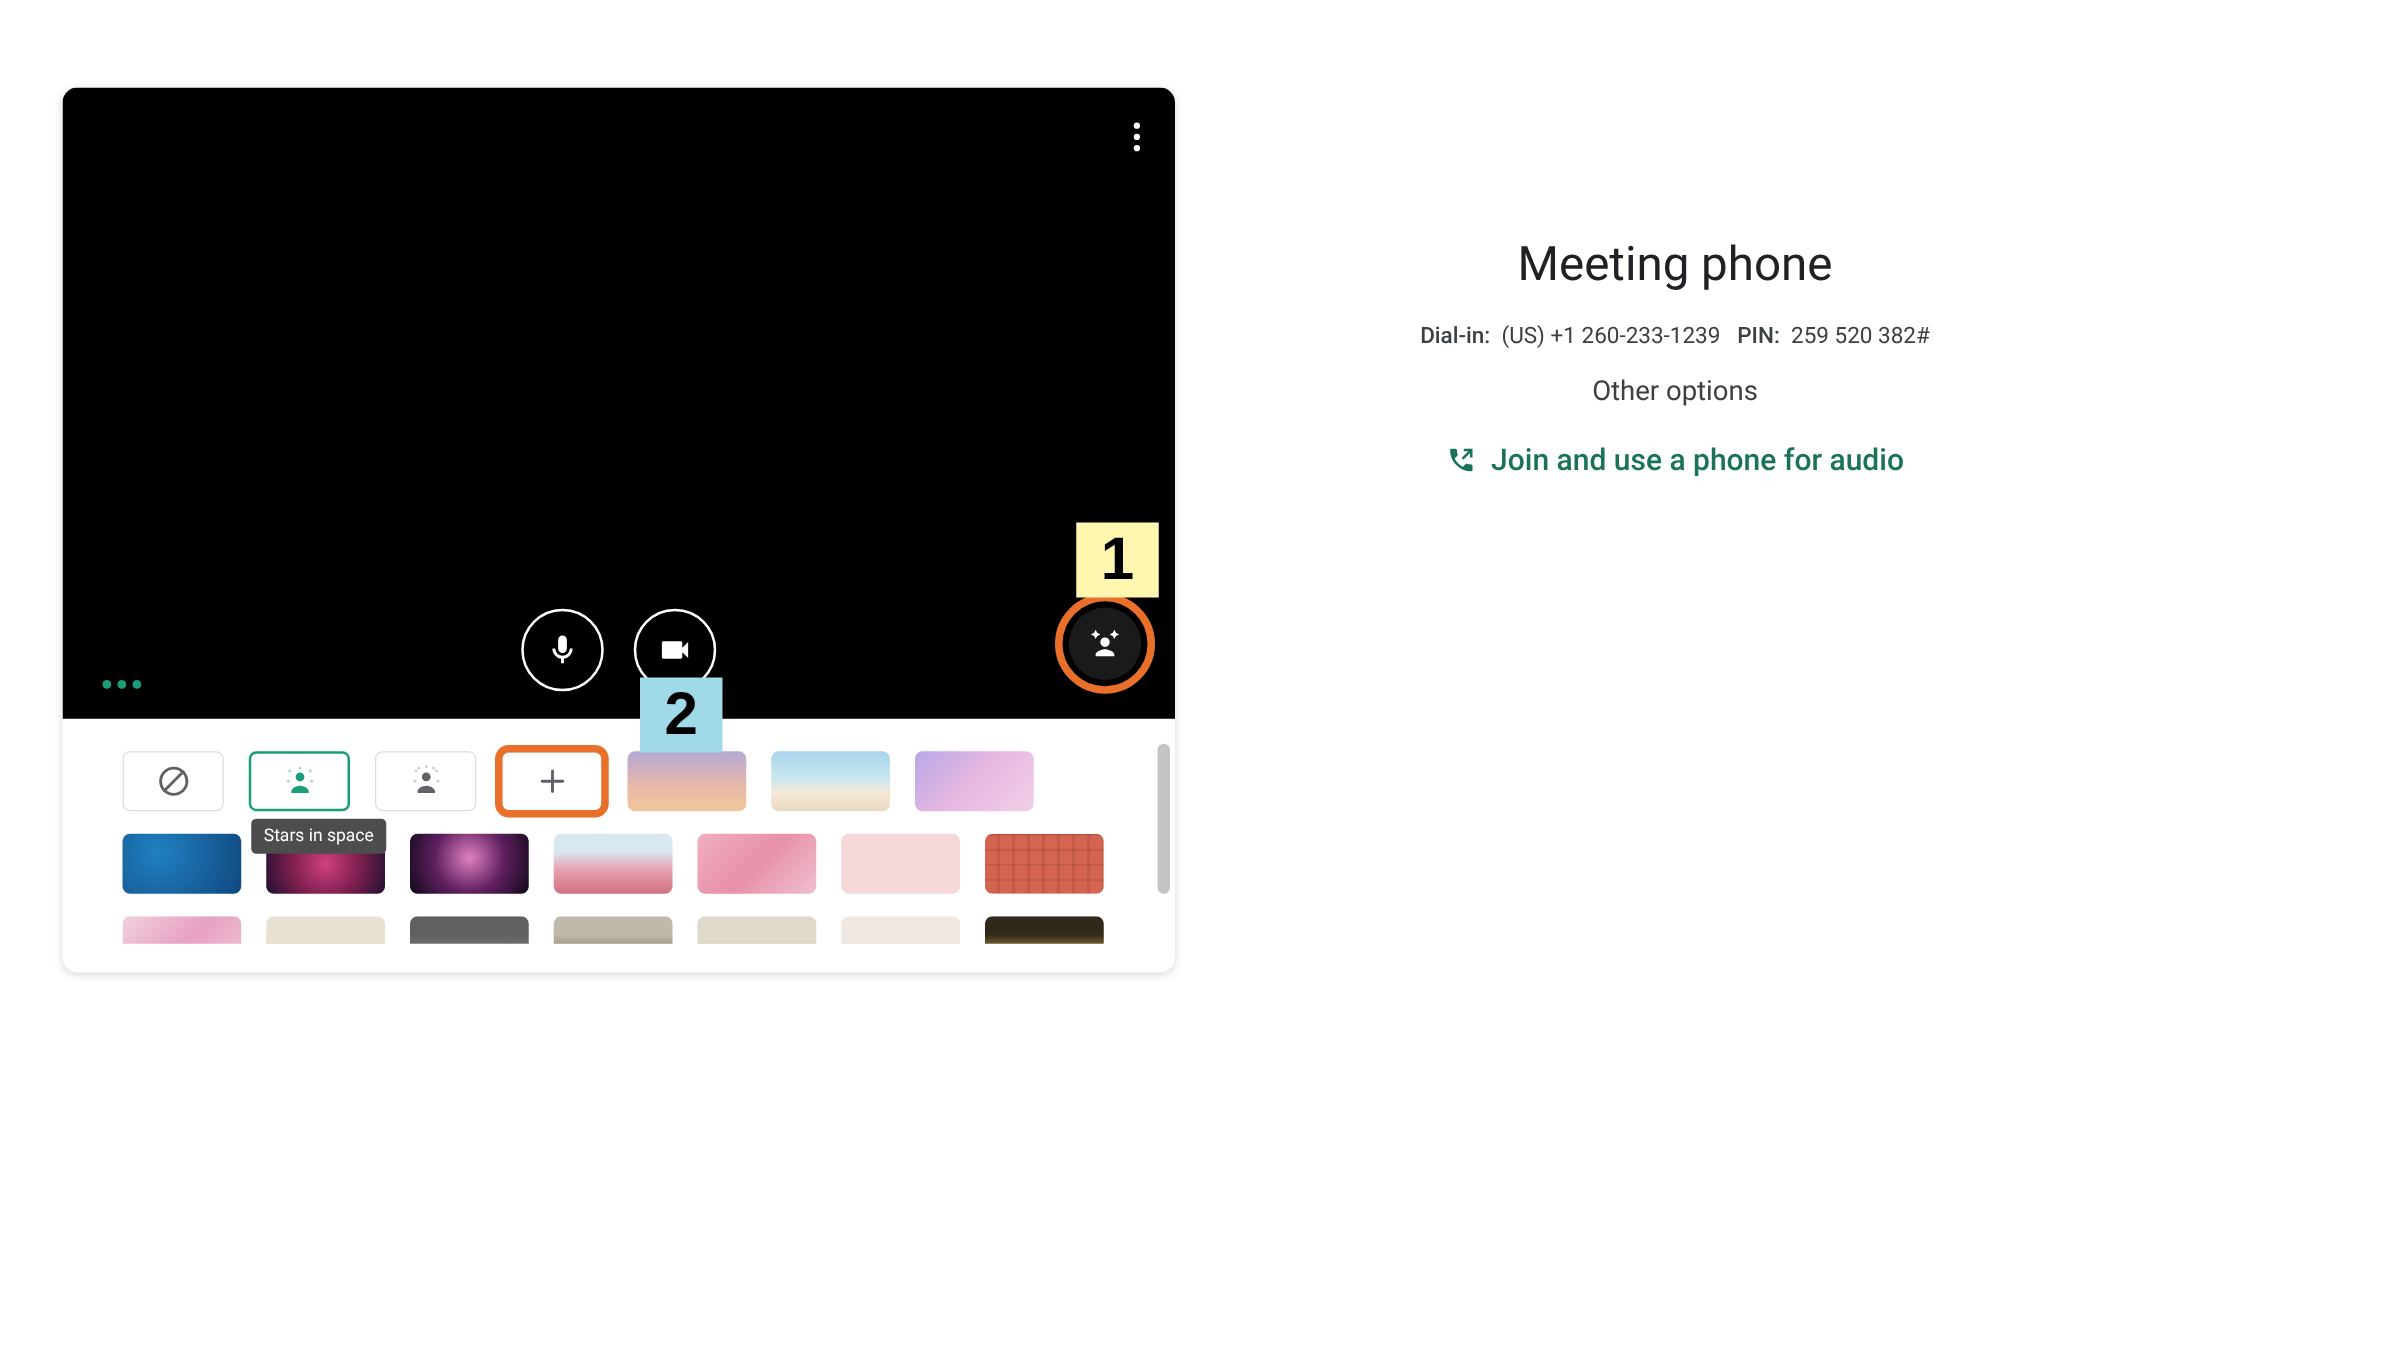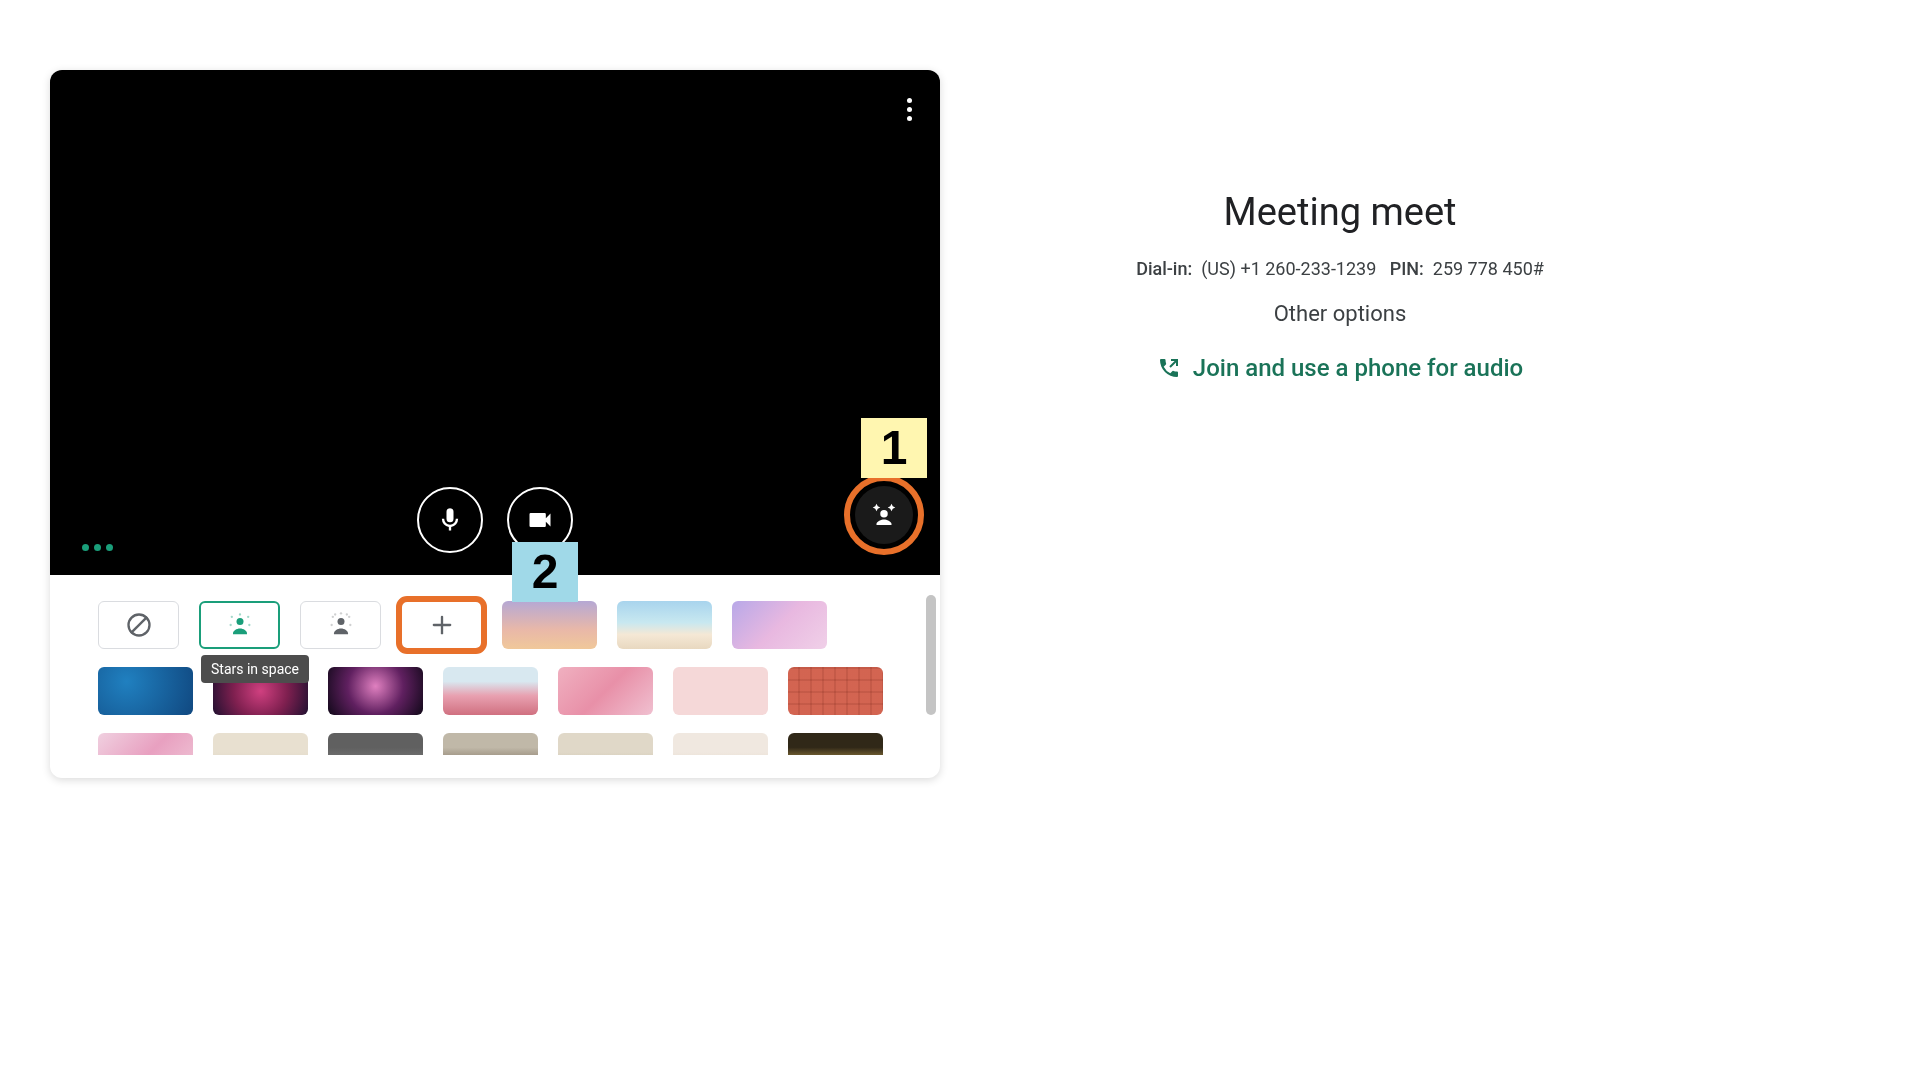--- a/index.html
+++ b/index.html
@@ -316,26 +316,26 @@
             <div class="bg-img bg-room3"></div>
             <div class="bg-img bg-room4"></div>
             <div class="bg-img bg-room5"></div>
             <div class="bg-img bg-room6"></div>
           </div>
         </div>
     </div>
   </div>
 
   <div class="right-panel">
-    <div class="title">Meeting meet</div>
+    <div class="title">Meeting phone</div>
     <div class="dial-line">
       <b>Dial-in:</b>
       &nbsp;<span>(US) +1 260-233-1239</span>
       &nbsp;&nbsp;<b>PIN:</b>
-      &nbsp;<span>259 778 450#</span>
+      &nbsp;<span>259 520 382#</span>
     </div>
 
 
     <div class="other-options">Other options</div>
 
     <a class="phone-audio">
       <svg viewBox="0 0 24 24">
           <path d="M20 15.5c-1.2 0-2.4-.2-3.5-.6a1 1 0 0 0-1 .2l-2.2 2.2a15 15 0 0 1-6.6-6.6L8.9 8.5a1 1 0 0 0 .2-1A12 12 0 0 1 8.5 4a1 1 0 0 0-1-1H4a1 1 0 0 0-1 1 17 17 0 0 0 17 17 1 1 0 0 0 1-1v-3.5a1 1 0 0 0-1-1zM14 3v2h3.6l-5.3 5.3 1.4 1.4L19 6.4V10h2V3h-7z"></path>
         </svg>
       <span>Join and use a phone for audio</span>

